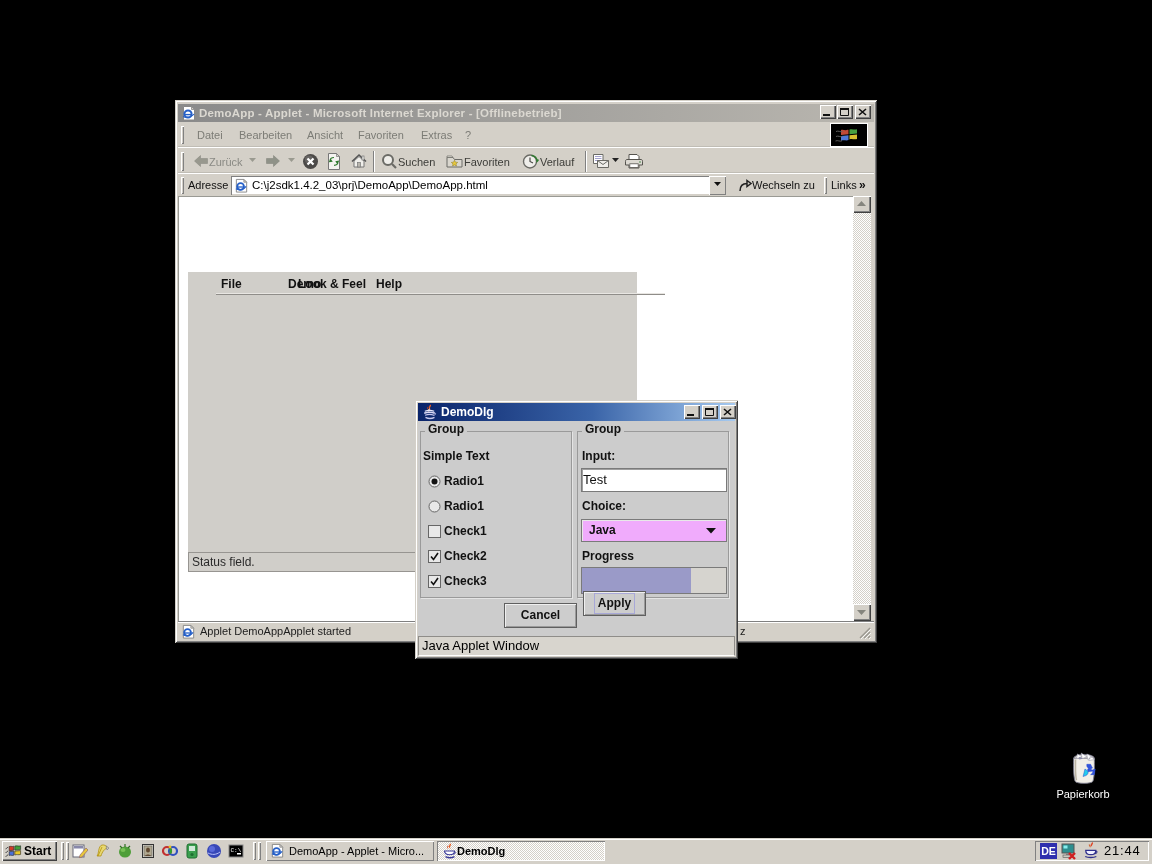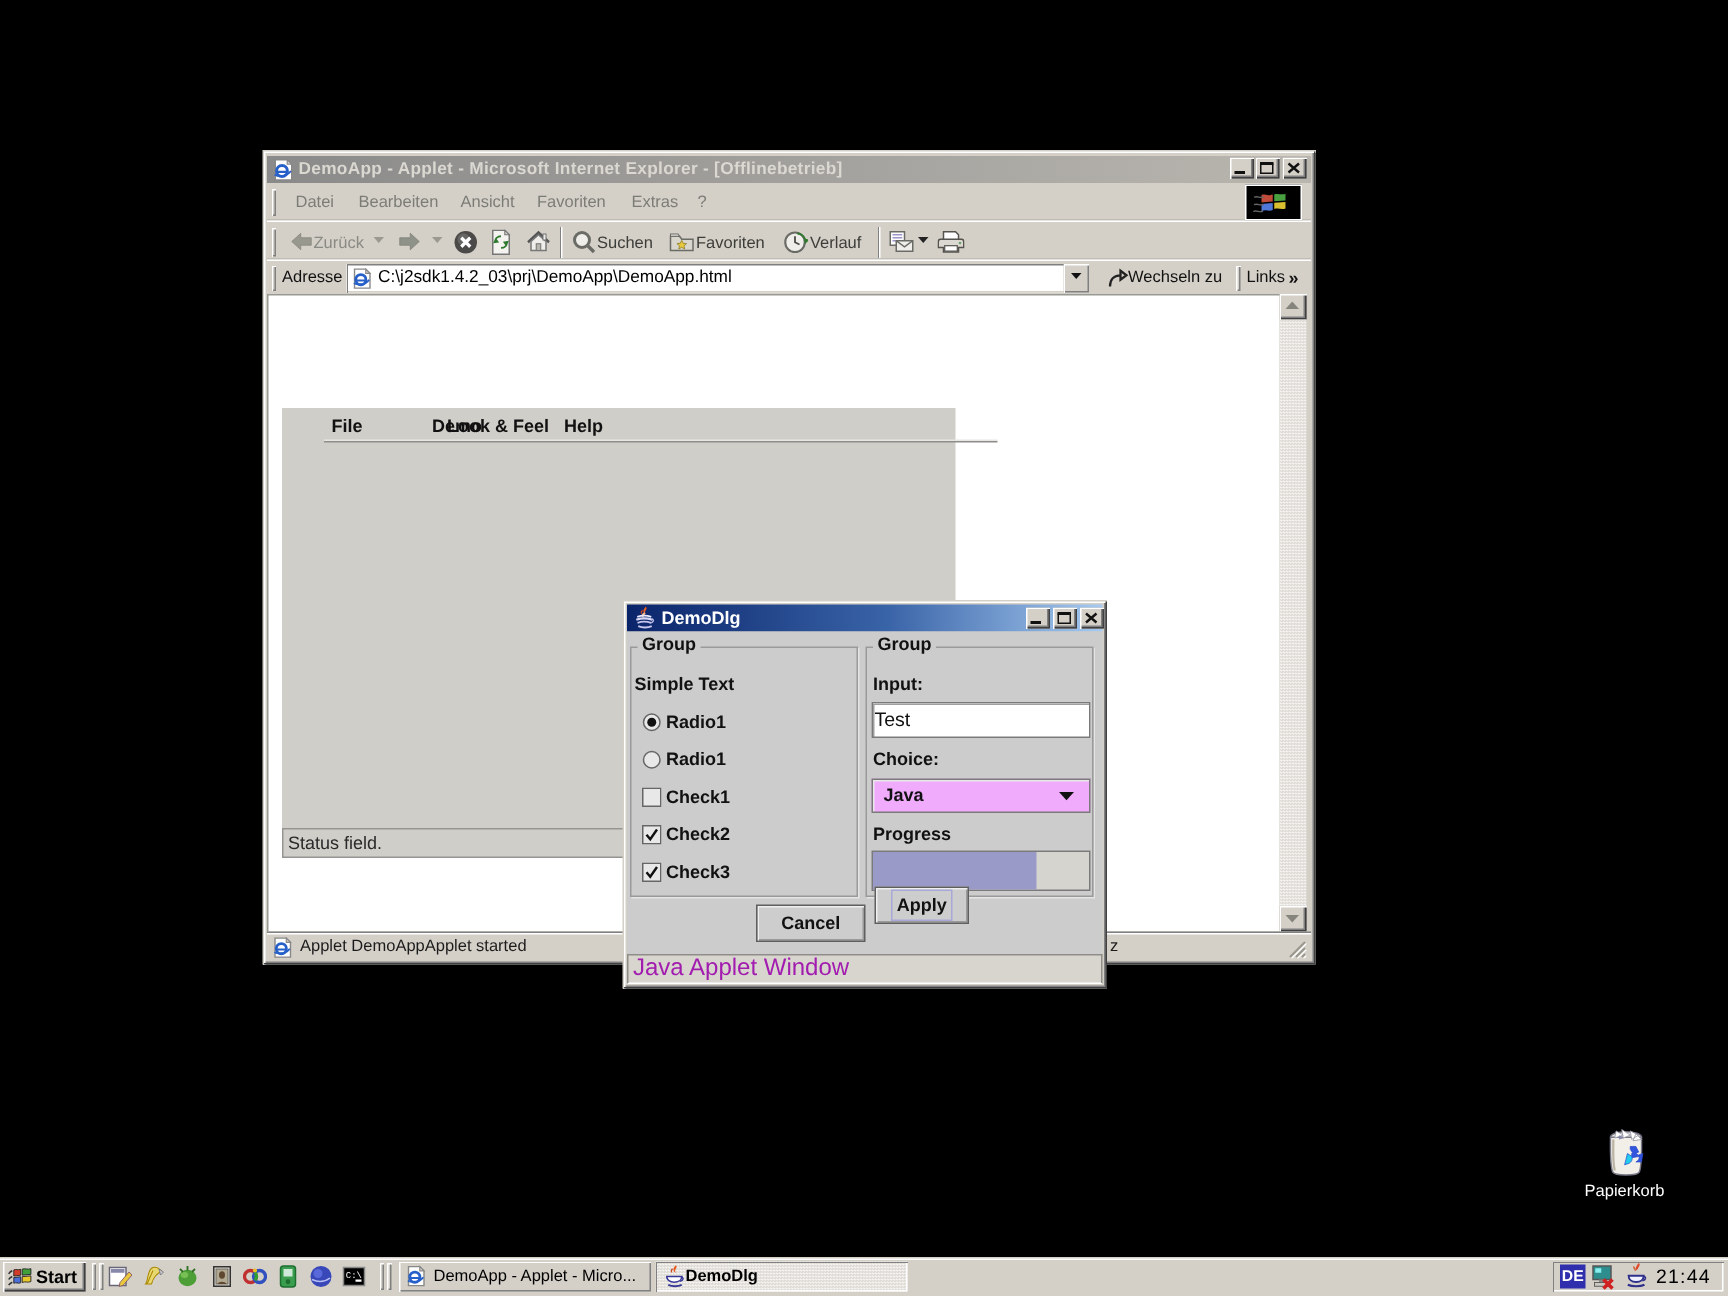--- a/index.html
+++ b/index.html
@@ -40,21 +40,21 @@
 
   #dlg { left:415px; top:400px; width:323px; height:259px; }
   #dlg-title { left:3px; top:3px; width:317px; height:18px;
     background:linear-gradient(to right, #0a246a, #3a64a8 55%, #a6caf0);
     color:#fff; font-weight:bold; font-size:12px; line-height:18px; }
   #dlg-content { left:3px; top:21px; width:317px; height:215px; background:#cccccc; }
   .grp { position:absolute; border:1px solid #9a9a9a; box-shadow:1px 1px 0 #e4e4e4; }
   .grp .gtitle { position:absolute; top:-10px; left:4px; background:#cccccc; padding:0 3px; font-weight:bold; font-size:12px; color:#111; }
   .jlabel { position:absolute; font-weight:bold; font-size:12px; color:#111; white-space:nowrap; }
   .jbtn { position:absolute; background:#cdcdcd; border:1px solid #5f5f5f; box-shadow: inset 1px 1px 0 #efefef, inset -1px -1px 0 #9a9a9a; font-weight:bold; font-size:12px; color:#111; text-align:center; }
-  #dlg-jaw { left:3px; top:236px; width:317px; height:20px; background:#d8d5ce; border:1px solid #8f8d89; border-bottom-color:#fff; font-size:16px; color:#a21caf; line-height:18px; padding-left:3px; }
+  #dlg-jaw { left:3px; top:236px; width:317px; height:20px; background:#d8d5ce; border:1px solid #8f8d89; border-bottom-color:#fff; font-size:13px; color:#000000; line-height:18px; padding-left:3px; }
 
   #taskbar { left:0; top:838px; width:1152px; height:26px; background:#d4d0c8; box-shadow: inset 0 1px 0 #d4d0c8, inset 0 2px 0 #fff; }
   .tbtn { position:absolute; top:3px; height:20px; font-size:11px; color:#000; }
   #tray { position:absolute; left:1035px; top:3px; width:114px; height:20px; box-shadow: inset 1px 1px 0 #808080, inset -1px -1px 0 #fff; font-size:11px; }
   #bin { left:1050px; top:749px; width:66px; height:56px; }
   #bin .lbl { position:absolute; top:39px; width:66px; text-align:center; color:#fff; font-size:11px; }
 </style>
 </head>
 <body>
 

